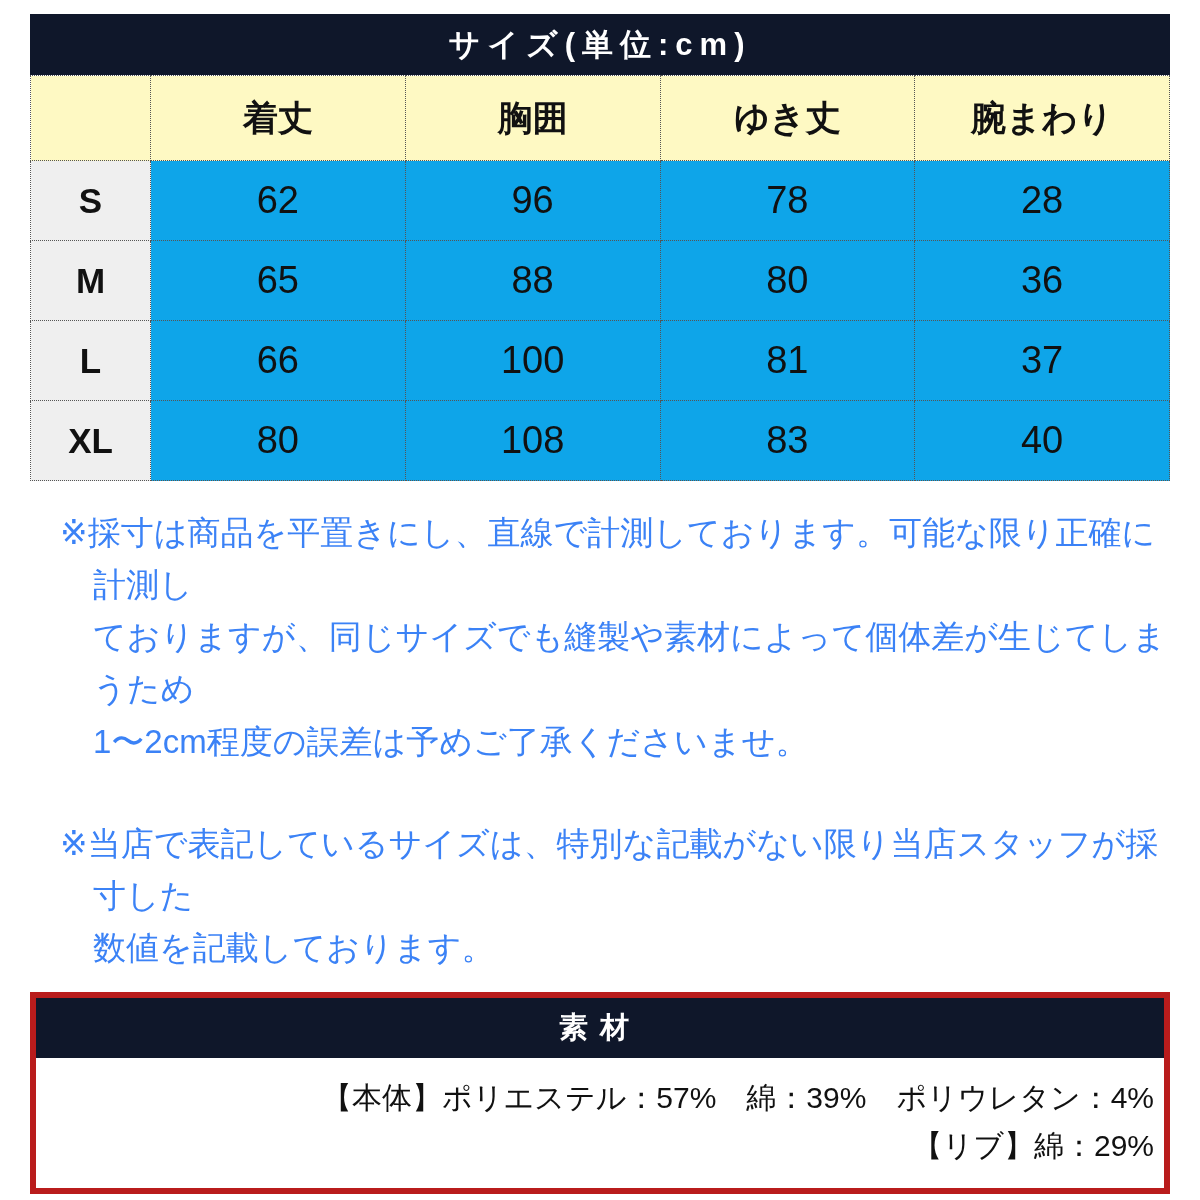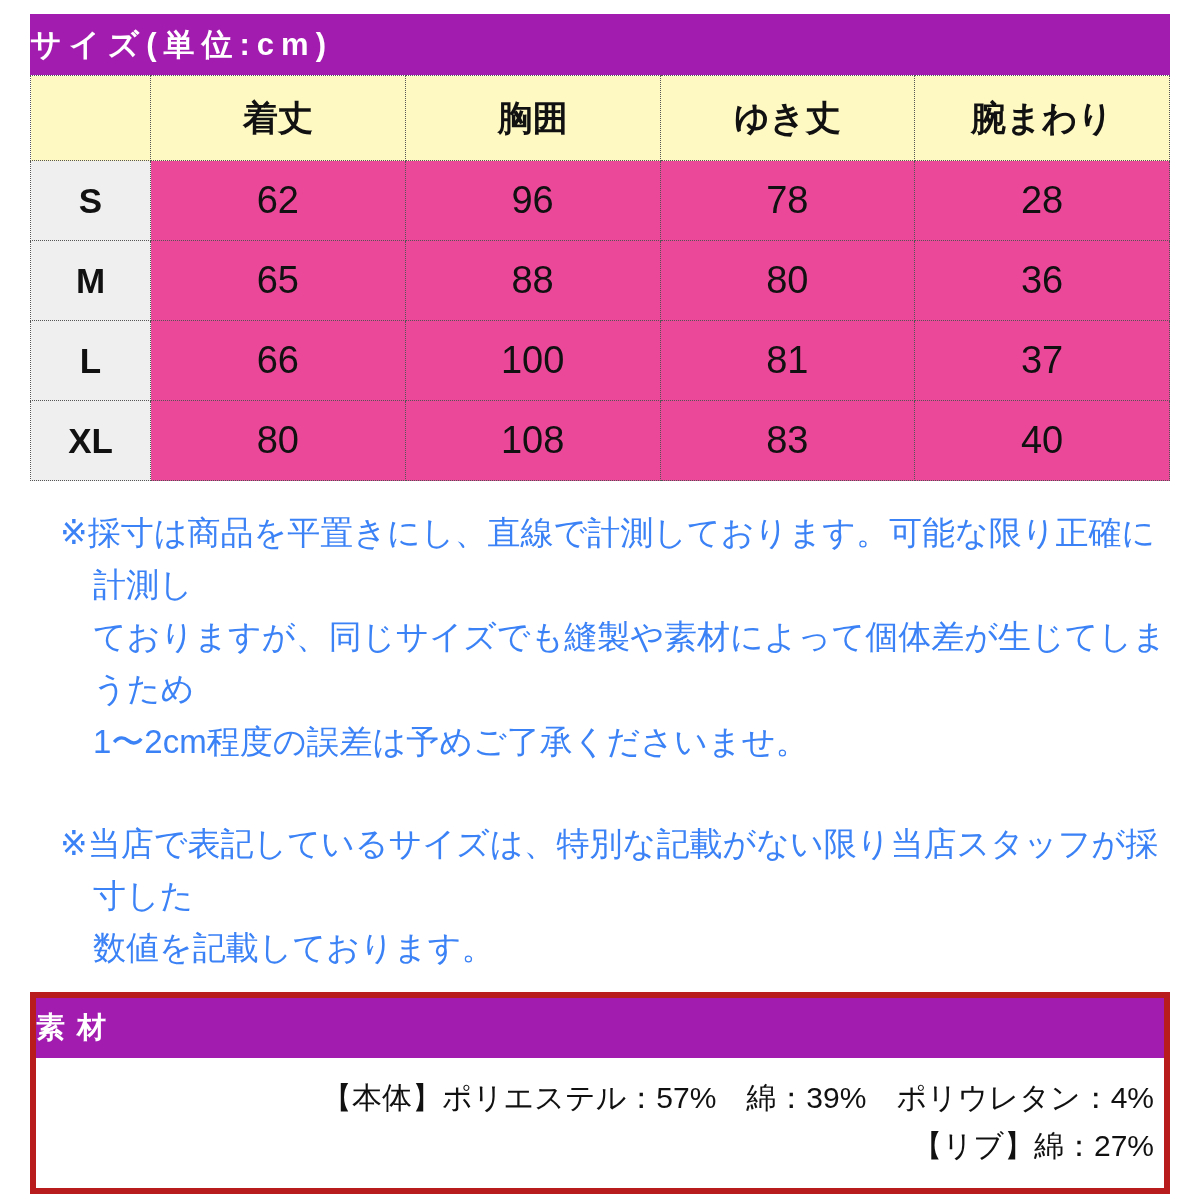--- a/index.html
+++ b/index.html
@@ -4,34 +4,34 @@
 <style>
   html,body { margin:0; padding:0; background:#fff; }
   .page {
     width:1200px; min-height:1200px; box-sizing:border-box;
     padding:14px 30px 12px;
     font-family:"Liberation Sans","DejaVu Sans",sans-serif;
     color:#111;
   }
   
   .bar {
-    background:#a21caf; color:#fff; font-weight:bold;
-    display:flex; align-items:center; 
+    background:#0f172a; color:#fff; font-weight:bold;
+    display:flex; align-items:center; justify-content:center;
   }
   .size-bar { height:61px; font-size:31px; letter-spacing:7px; }
   .section-bar { height:60px; font-size:29px; letter-spacing:12px; }
   
   table.size-table { width:100%; border-collapse:collapse; table-layout:fixed; }
   .size-table th, .size-table td {
     border:1px dotted #555; text-align:center; vertical-align:middle; padding:0;
   }
   .size-table thead th { height:84px; background:#fef9c3; font-size:35px; font-weight:bold; }
   .size-table tbody tr { height:80px; }
   .size-table tbody th { background:#efefef; font-size:35px; font-weight:bold; }
-  .size-table tbody td { background:#ec4899; font-size:38px; font-weight:400; }
+  .size-table tbody td { background:#0ea5e9; font-size:38px; font-weight:400; }
   
   .notes { margin:26px 2px 0 30px; }
   .note {
     font-size:33px; line-height:1.58; color:#3b82f6;
     white-space:pre-line; padding-left:1em; text-indent:-1em; margin:0;
   }
   .note + .note { margin-top:50px; }
   
   .boxed { border:6px solid #b91c1c; }
   .material-section { margin-top:18px; }
@@ -111,21 +111,21 @@
     <p class="note">※当店で表記しているサイズは、特別な記載がない限り当店スタッフが採寸した
 数値を記載しております。</p>
   </div>
 
   <div class="boxed material-section">
     <div class="bar section-bar">
       <span>素材</span>
     </div>
     <div class="material-body">
       <div>【本体】ポリエステル：57%　綿：39%　ポリウレタン：4%</div>
-      <div>【リブ】綿：27%</div>
+      <div>【リブ】綿：29%</div>
     </div>
   </div>
 
   <div class="boxed care-section">
     <div class="bar section-bar">
       <span>洗濯表示</span>
     </div>
     <div class="care-body">
 
       <span class="care-icon">

